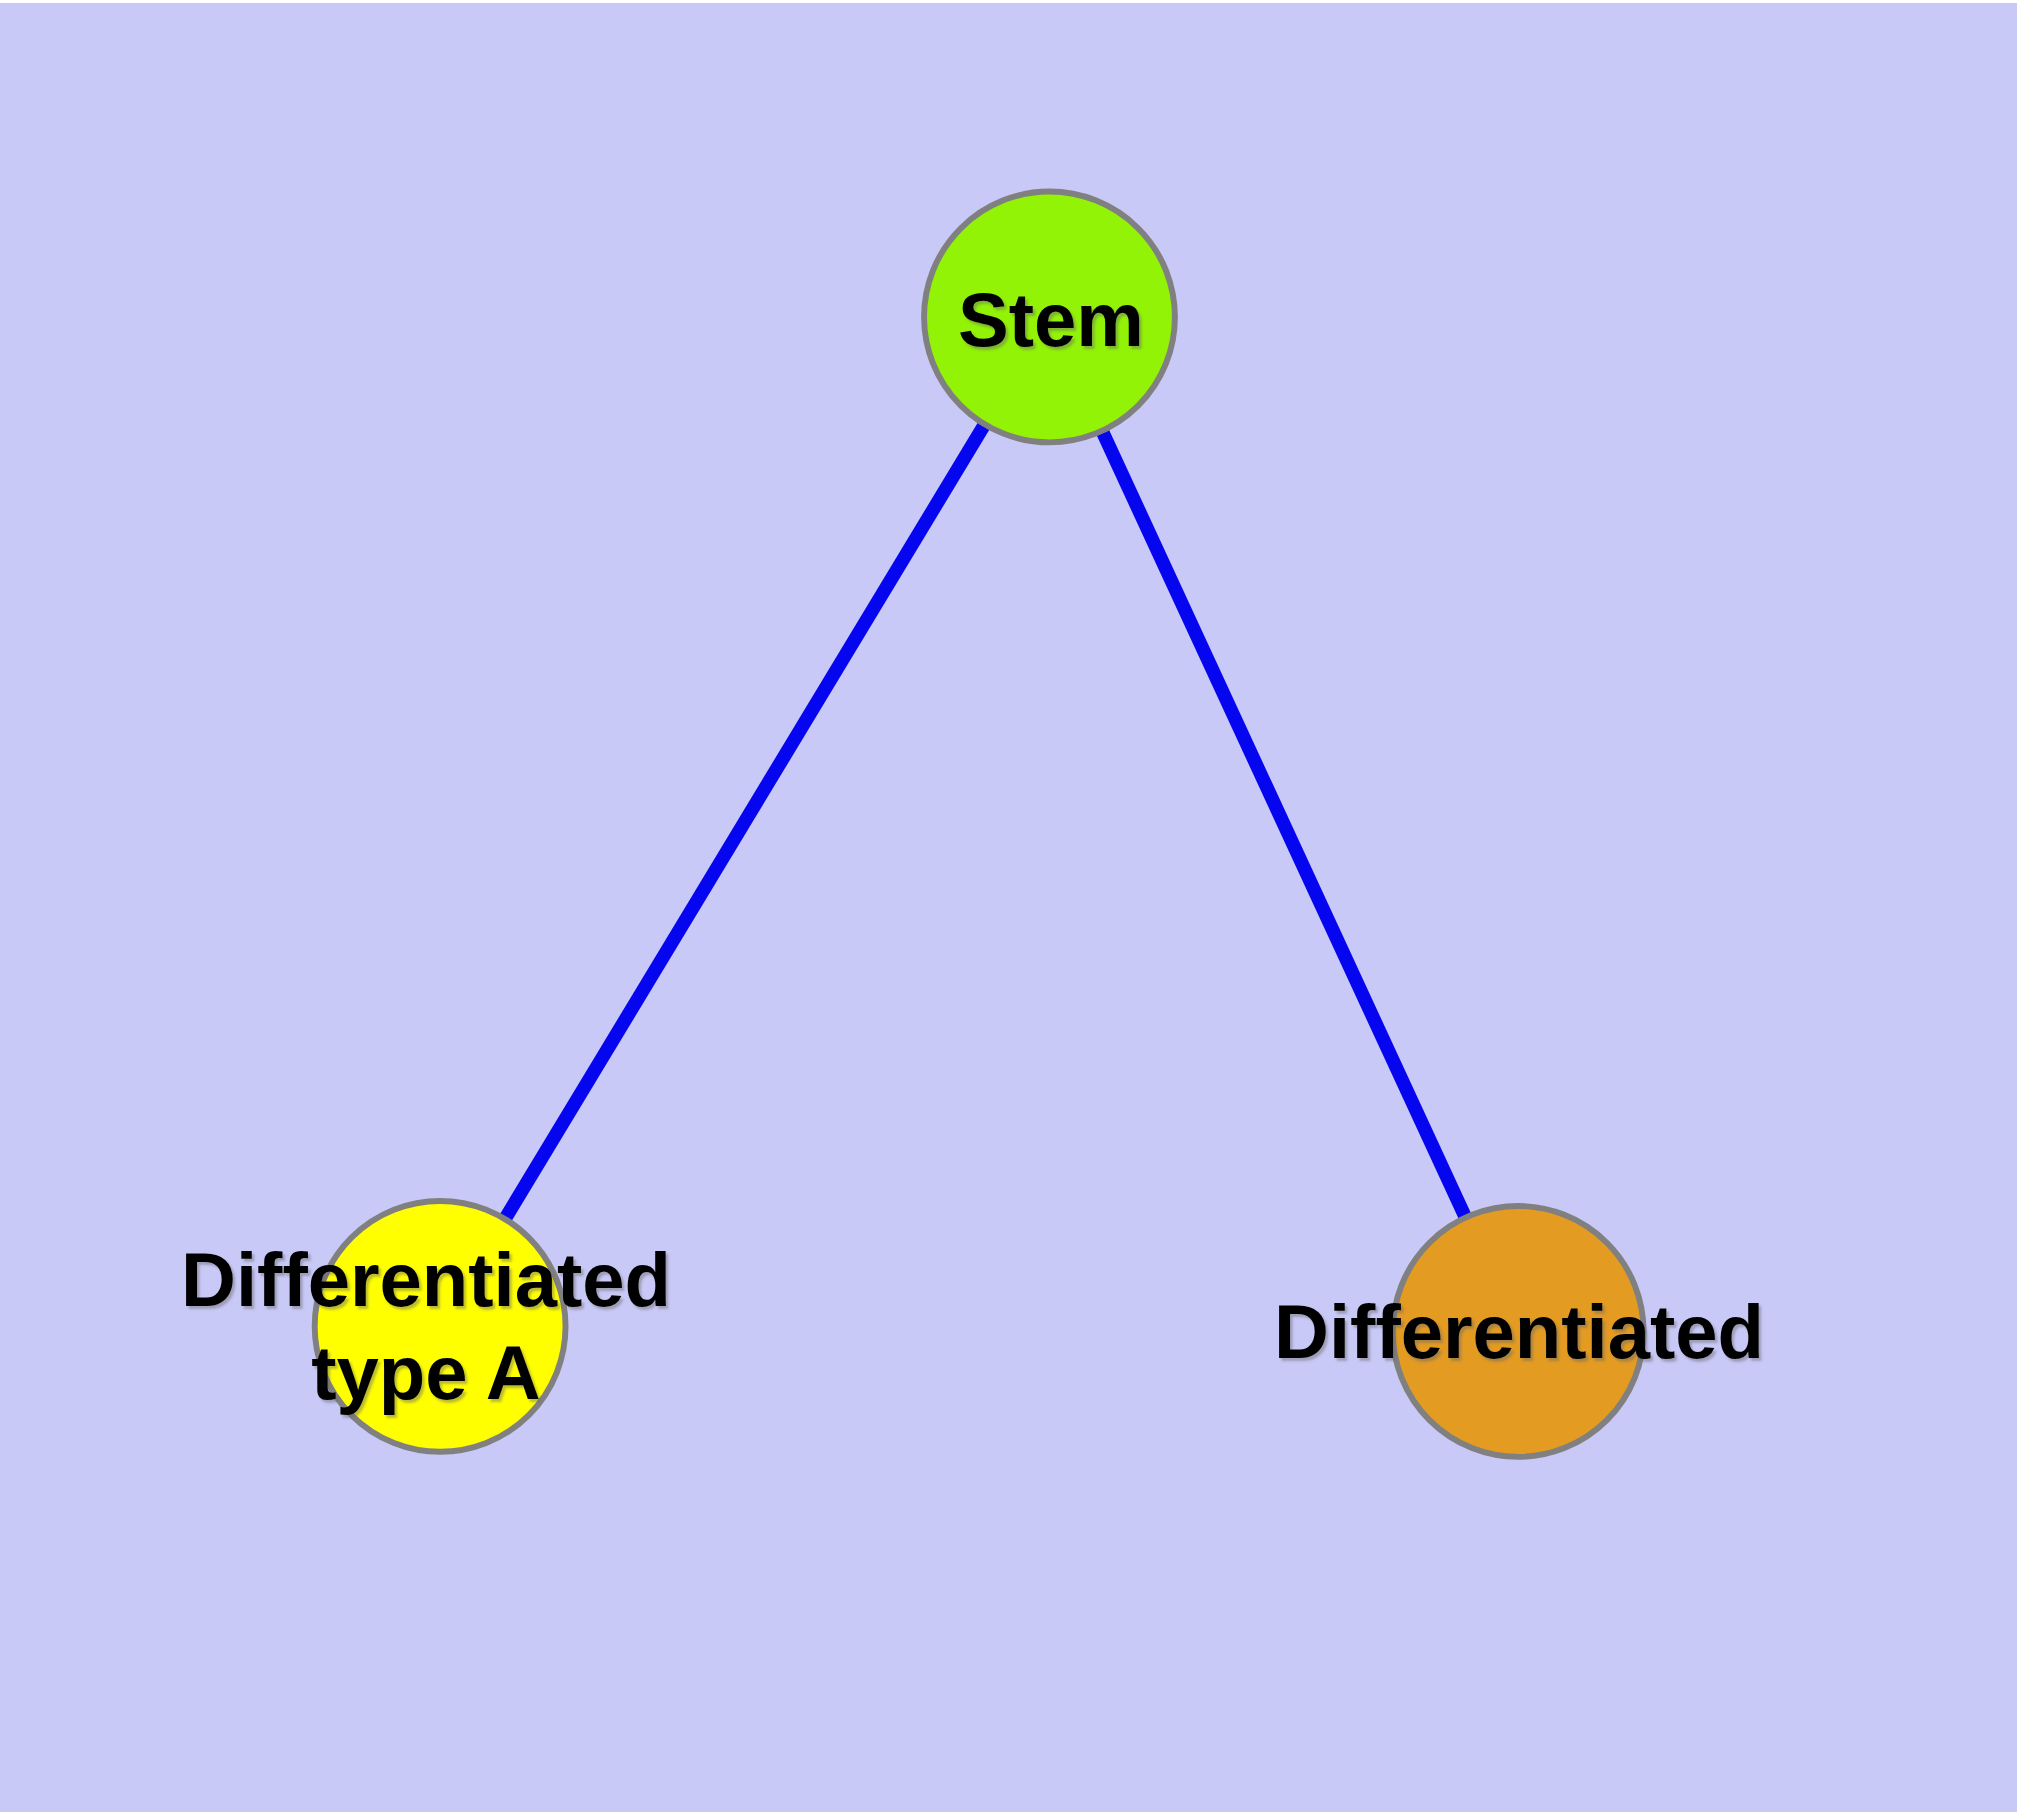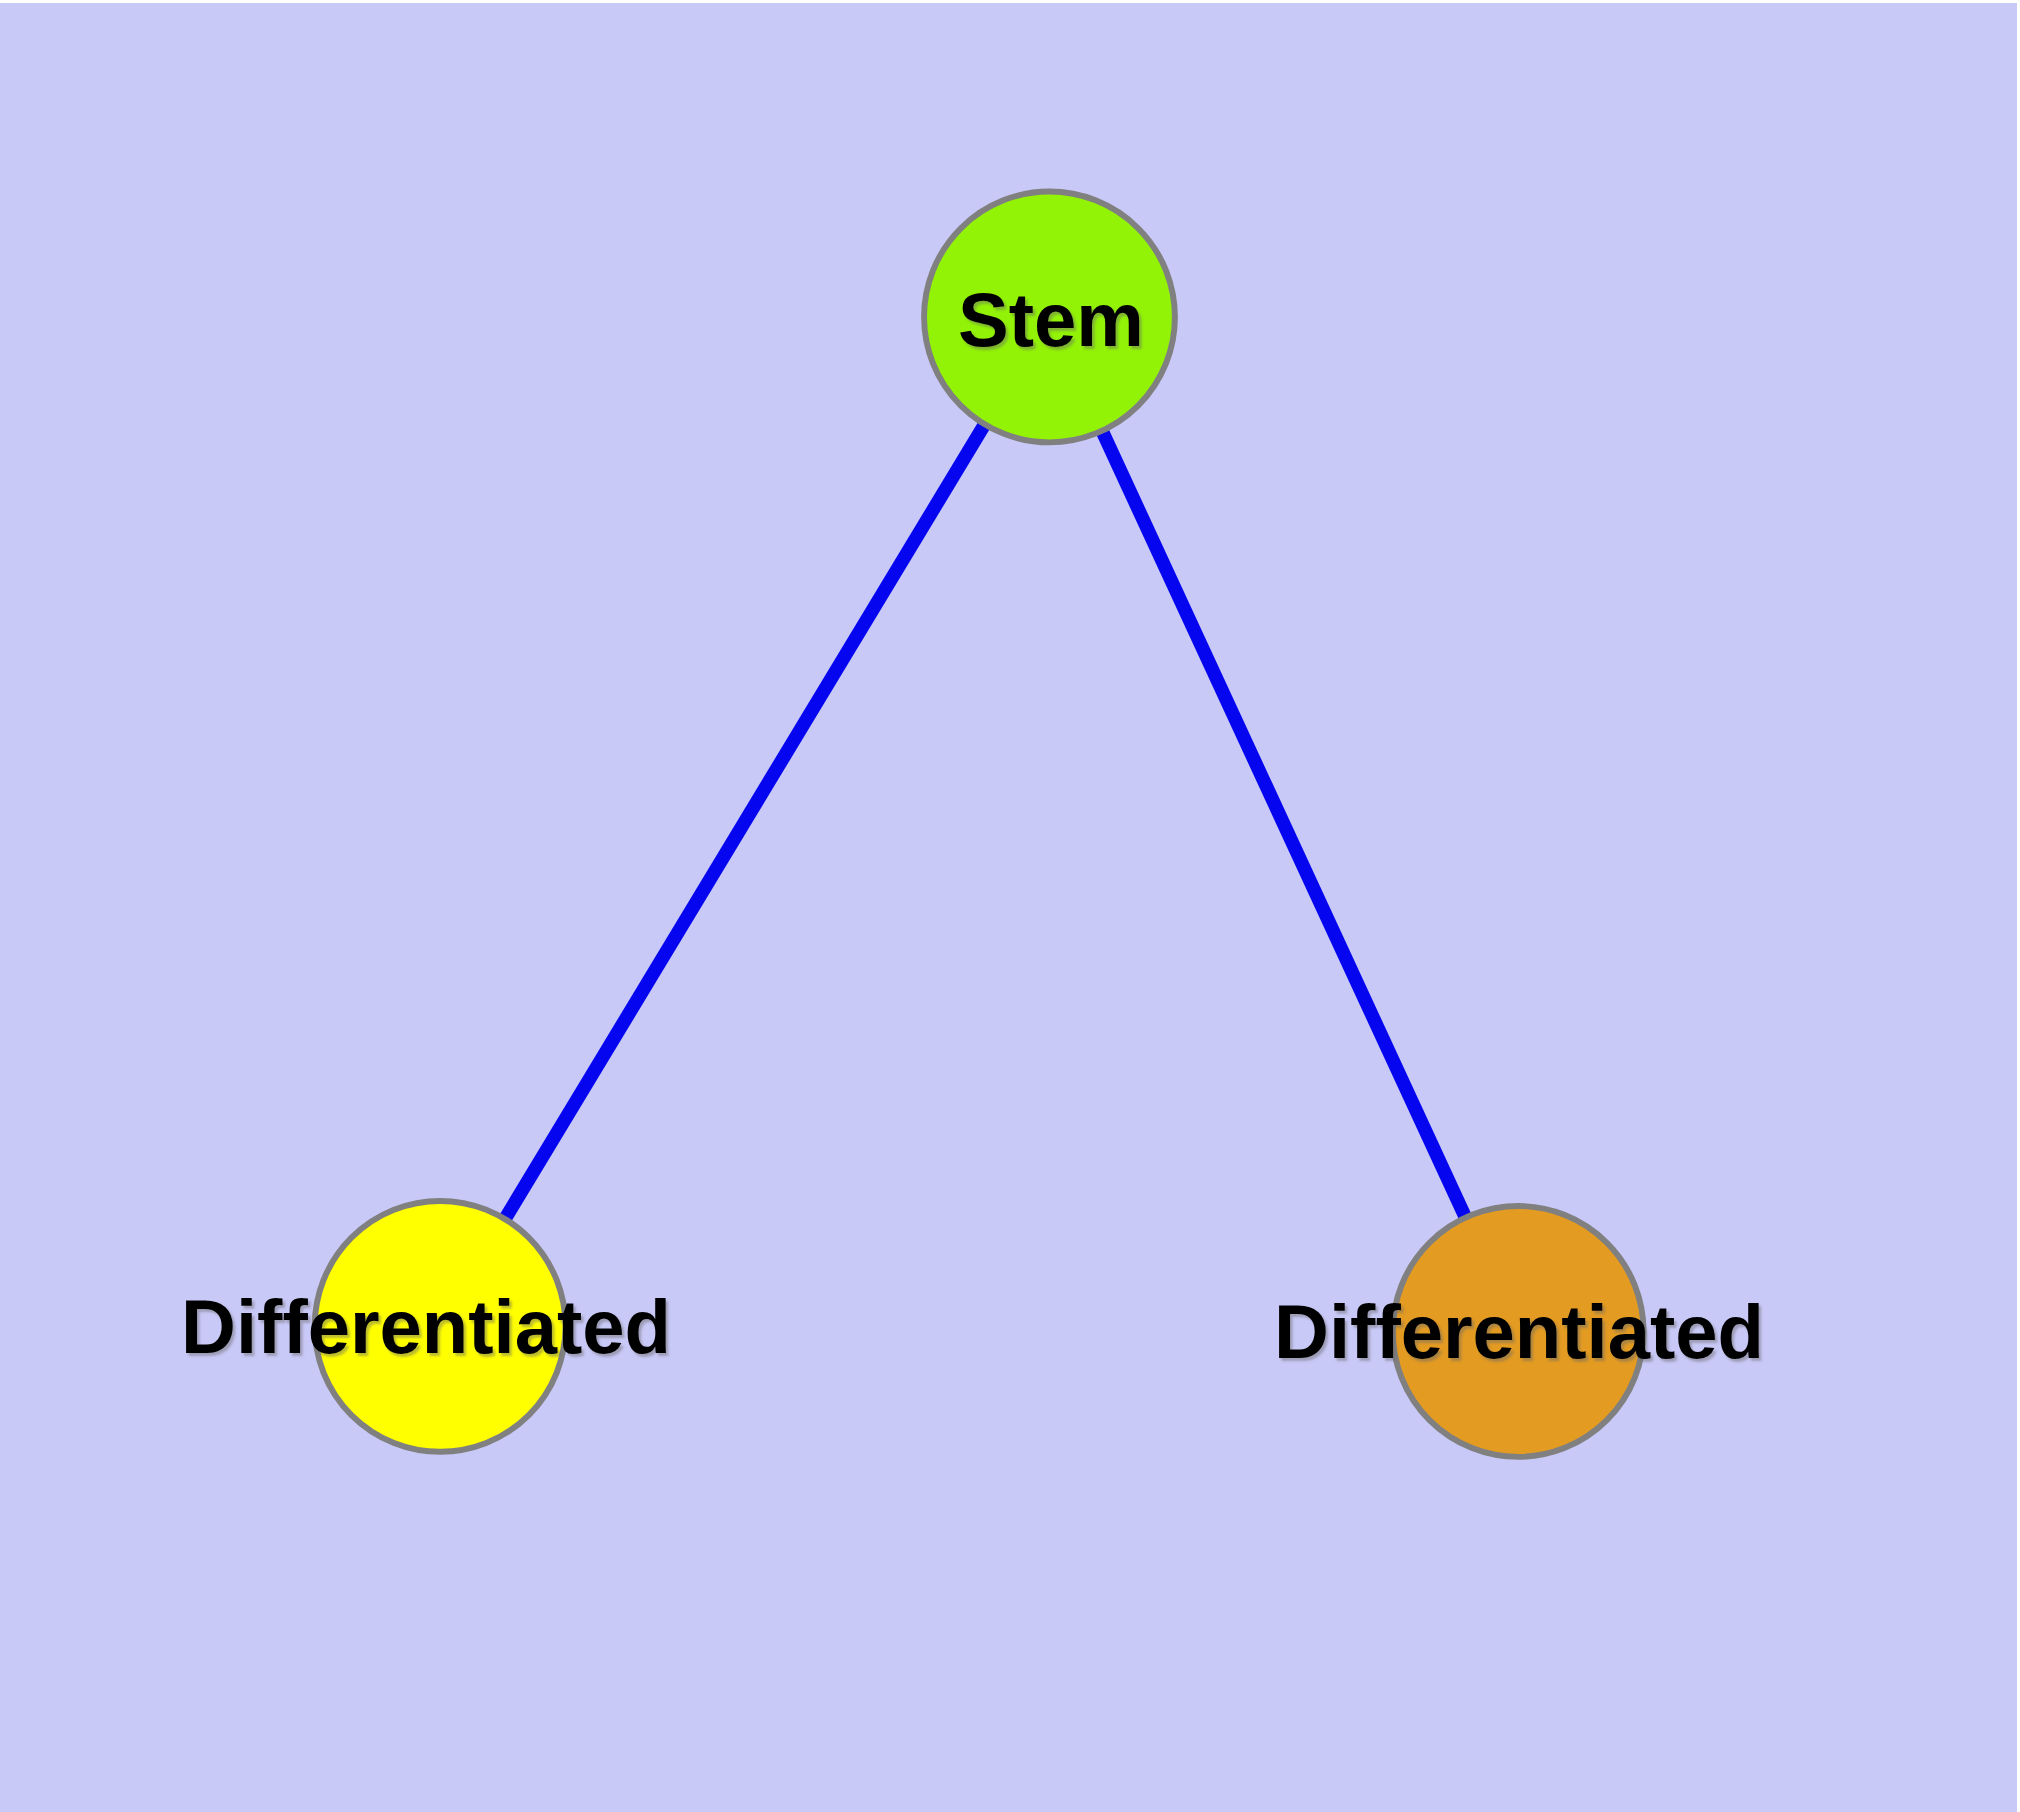--- a/index.html
+++ b/index.html
@@ -67,19 +67,20 @@
 
     <circle cx="1238" cy="374" r="148" fill="#92f306"></circle>
     <circle cx="519" cy="1565" r="148" fill="#ffff00"></circle>
     <circle cx="1791" cy="1571" r="148" fill="#e39b22"></circle>
   </svg>
 
   <div class="node-label label-stem">Stem</div>
 
   <div class="node-label label-type-a">
     <span>Differentiated</span>
+    <span>type A</span>
   </div>
 
   <div class="node-label label-type-b">
     <span>Differentiated</span>
   </div>
 </div>
 
 
 </body></html>

